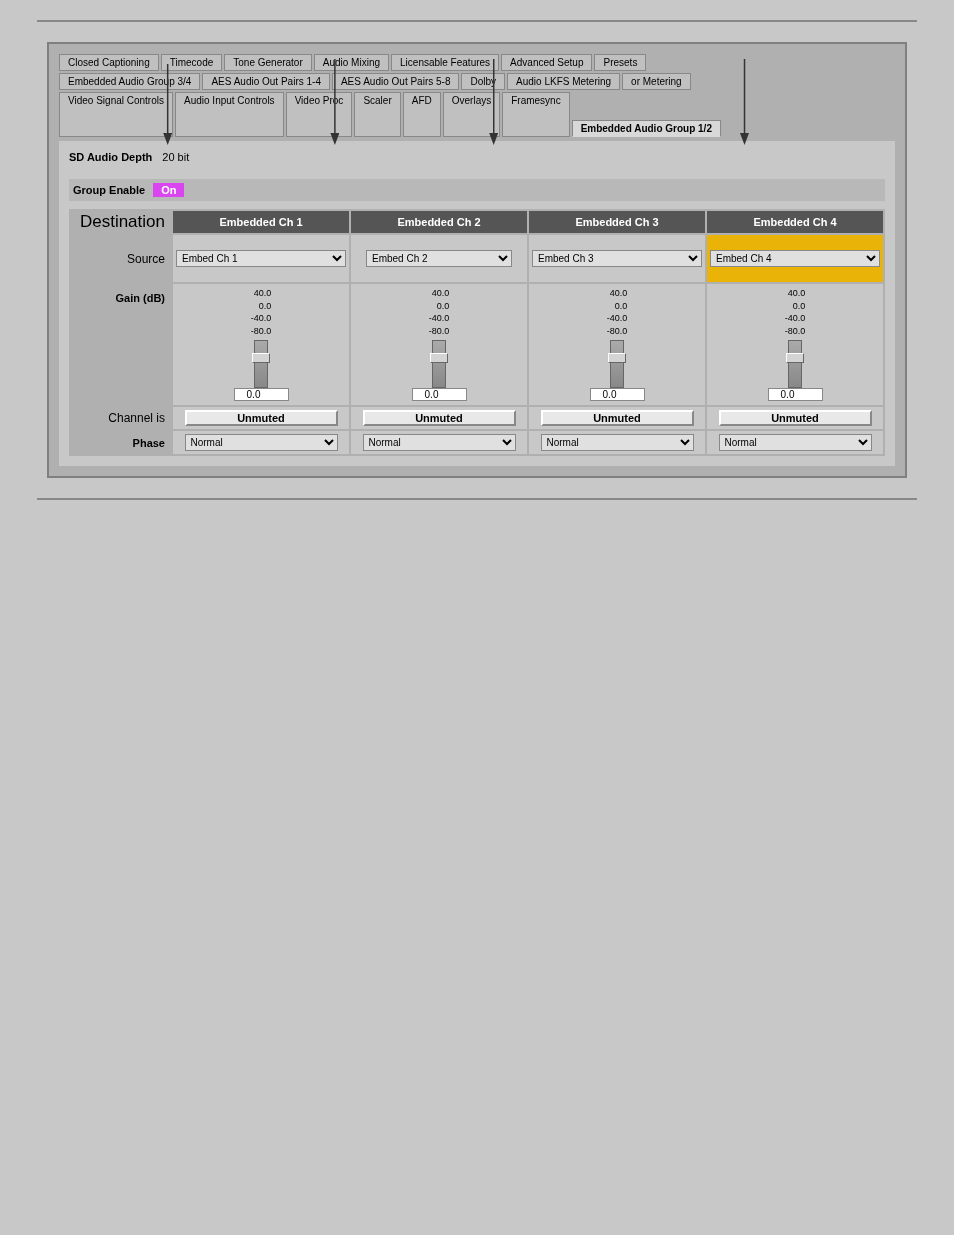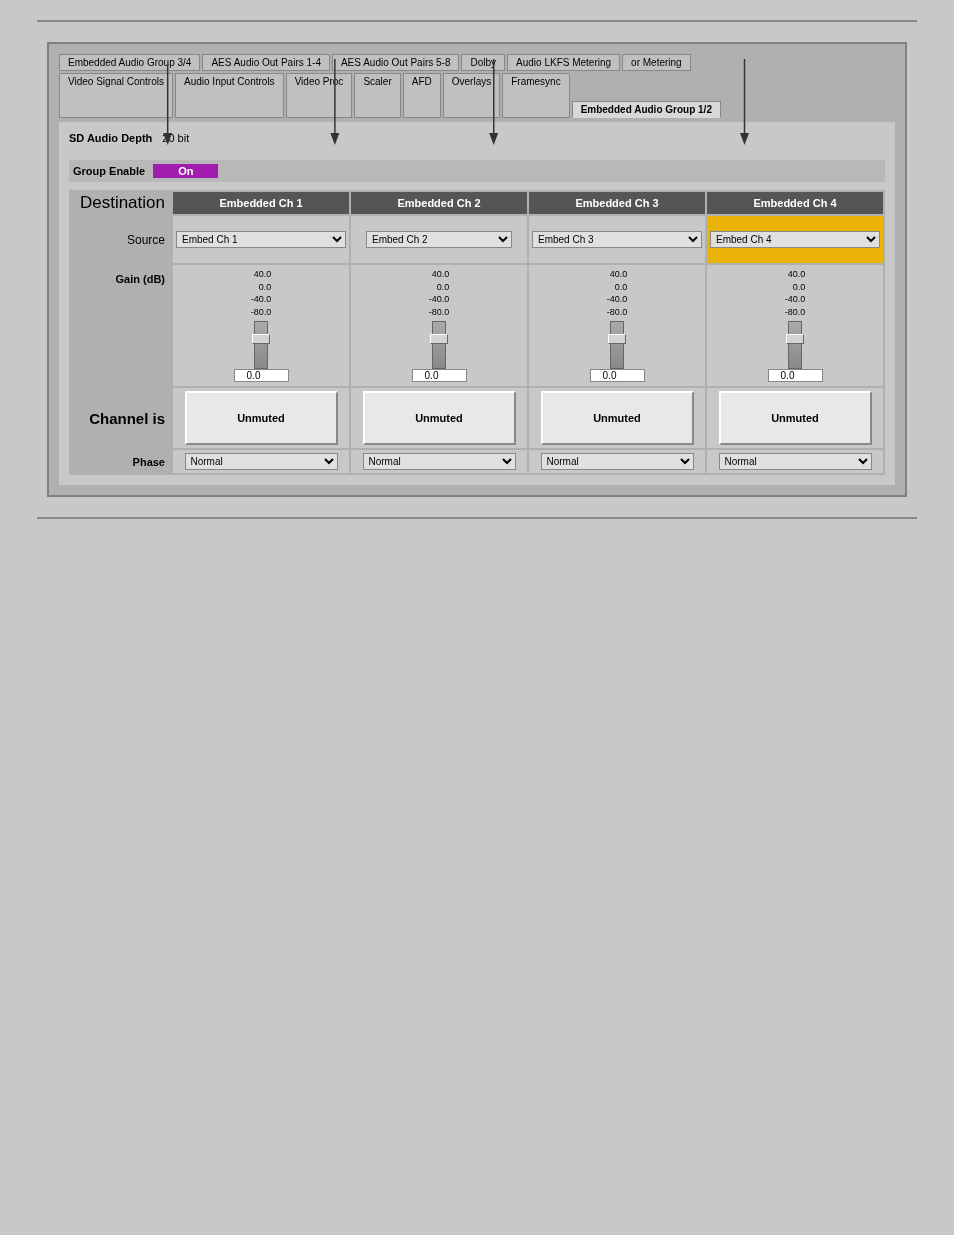--- a/index.html
+++ b/index.html
@@ -102,23 +102,23 @@
       padding: 4px;
       background: #b8b8b8;
     }
 
     .group-enable-label {
       font-size: 11px;
       font-weight: bold;
     }
 
     .on-badge {
-      background: #a21caf;
+      background: #d946ef;
       color: #fff;
-      padding: 1px 25px;
+      padding: 1px 8px;
       font-size: 11px;
       font-weight: bold;
     }
 
     .source-select {
       width: 100%;
       font-size: 10px;
       padding: 1px;
       background: #e0e0e0;
       border: 1px solid #888;
@@ -130,21 +130,21 @@
       text-align: center;
       border: 1px solid #888;
       background: #fff;
     }
 
     .mute-button {
       background: #e8e8e8;
       border: 2px solid #fff;
       border-right-color: #888;
       border-bottom-color: #888;
-      padding: 19px 12px;
+      padding: 0 12px;
       font-size: 11px;
       font-weight: bold;
       cursor: pointer;
       width: 90%;
       text-align: center;
     }
 
     .phase-select {
       width: 90%;
       font-size: 10px;
@@ -229,20 +229,29 @@
       <line x1="82%" y1="5" x2="82%" y2="85" stroke="#333" stroke-width="1.5" marker-end="url(#arrowhead)"></line>
       <defs>
         <marker id="arrowhead" markerWidth="8" markerHeight="6" refX="4" refY="3" orient="auto">
           <polygon points="0 0, 8 3, 0 6" fill="#333"></polygon>
         </marker>
       </defs>
     </svg>
 
     <div class="tab-rows-wrapper">
 
+      <div class="tab-row">
+        <div class="tab-item">Closed Captioning</div>
+        <div class="tab-item">Timecode</div>
+        <div class="tab-item">Tone Generator</div>
+        <div class="tab-item">Audio Mixing</div>
+        <div class="tab-item">Licensable Features</div>
+        <div class="tab-item">Advanced Setup</div>
+        <div class="tab-item">Presets</div>
+      </div>
 
       <div class="tab-row">
         <div class="tab-item">Embedded Audio Group 3/4</div>
         <div class="tab-item">AES Audio Out Pairs 1-4</div>
         <div class="tab-item">AES Audio Out Pairs 5-8</div>
         <div class="tab-item">Dolby</div>
         <div class="tab-item">Audio LKFS Metering</div>
         <div class="tab-item">or Metering</div>
       </div>
 
@@ -378,21 +387,21 @@
               </div>
               <div class="v-track">
                 <div class="v-knob"></div>
               </div>
             </div>
             <input type="number" class="gain-value-input" value="0.0" step="0.1" style="width: 55px;">
           </div>
         </div>
 
         <div style="display:contents;">
-          <div style="display:flex; align-items:center; justify-content:flex-end; padding-right:6px; font-weight:bold; font-size:15px; padding-top:4px; padding-bottom:4px;">Channel is</div>
+          <div style="display:flex; align-items:center; justify-content:flex-end; padding-right:6px; font-weight:normal; font-size:12px; padding-top:4px; padding-bottom:4px;">Channel is</div>
           <div style="background:#c8c8c8; padding:3px; display:flex; align-items:center; justify-content:center;">
             <button class="mute-button">Unmuted</button>
           </div>
           <div style="background:#c8c8c8; padding:3px; display:flex; align-items:center; justify-content:center;">
             <button class="mute-button">Unmuted</button>
           </div>
           <div style="background:#c8c8c8; padding:3px; display:flex; align-items:center; justify-content:center;">
             <button class="mute-button">Unmuted</button>
           </div>
           <div style="background:#c8c8c8; padding:3px; display:flex; align-items:center; justify-content:center;">

